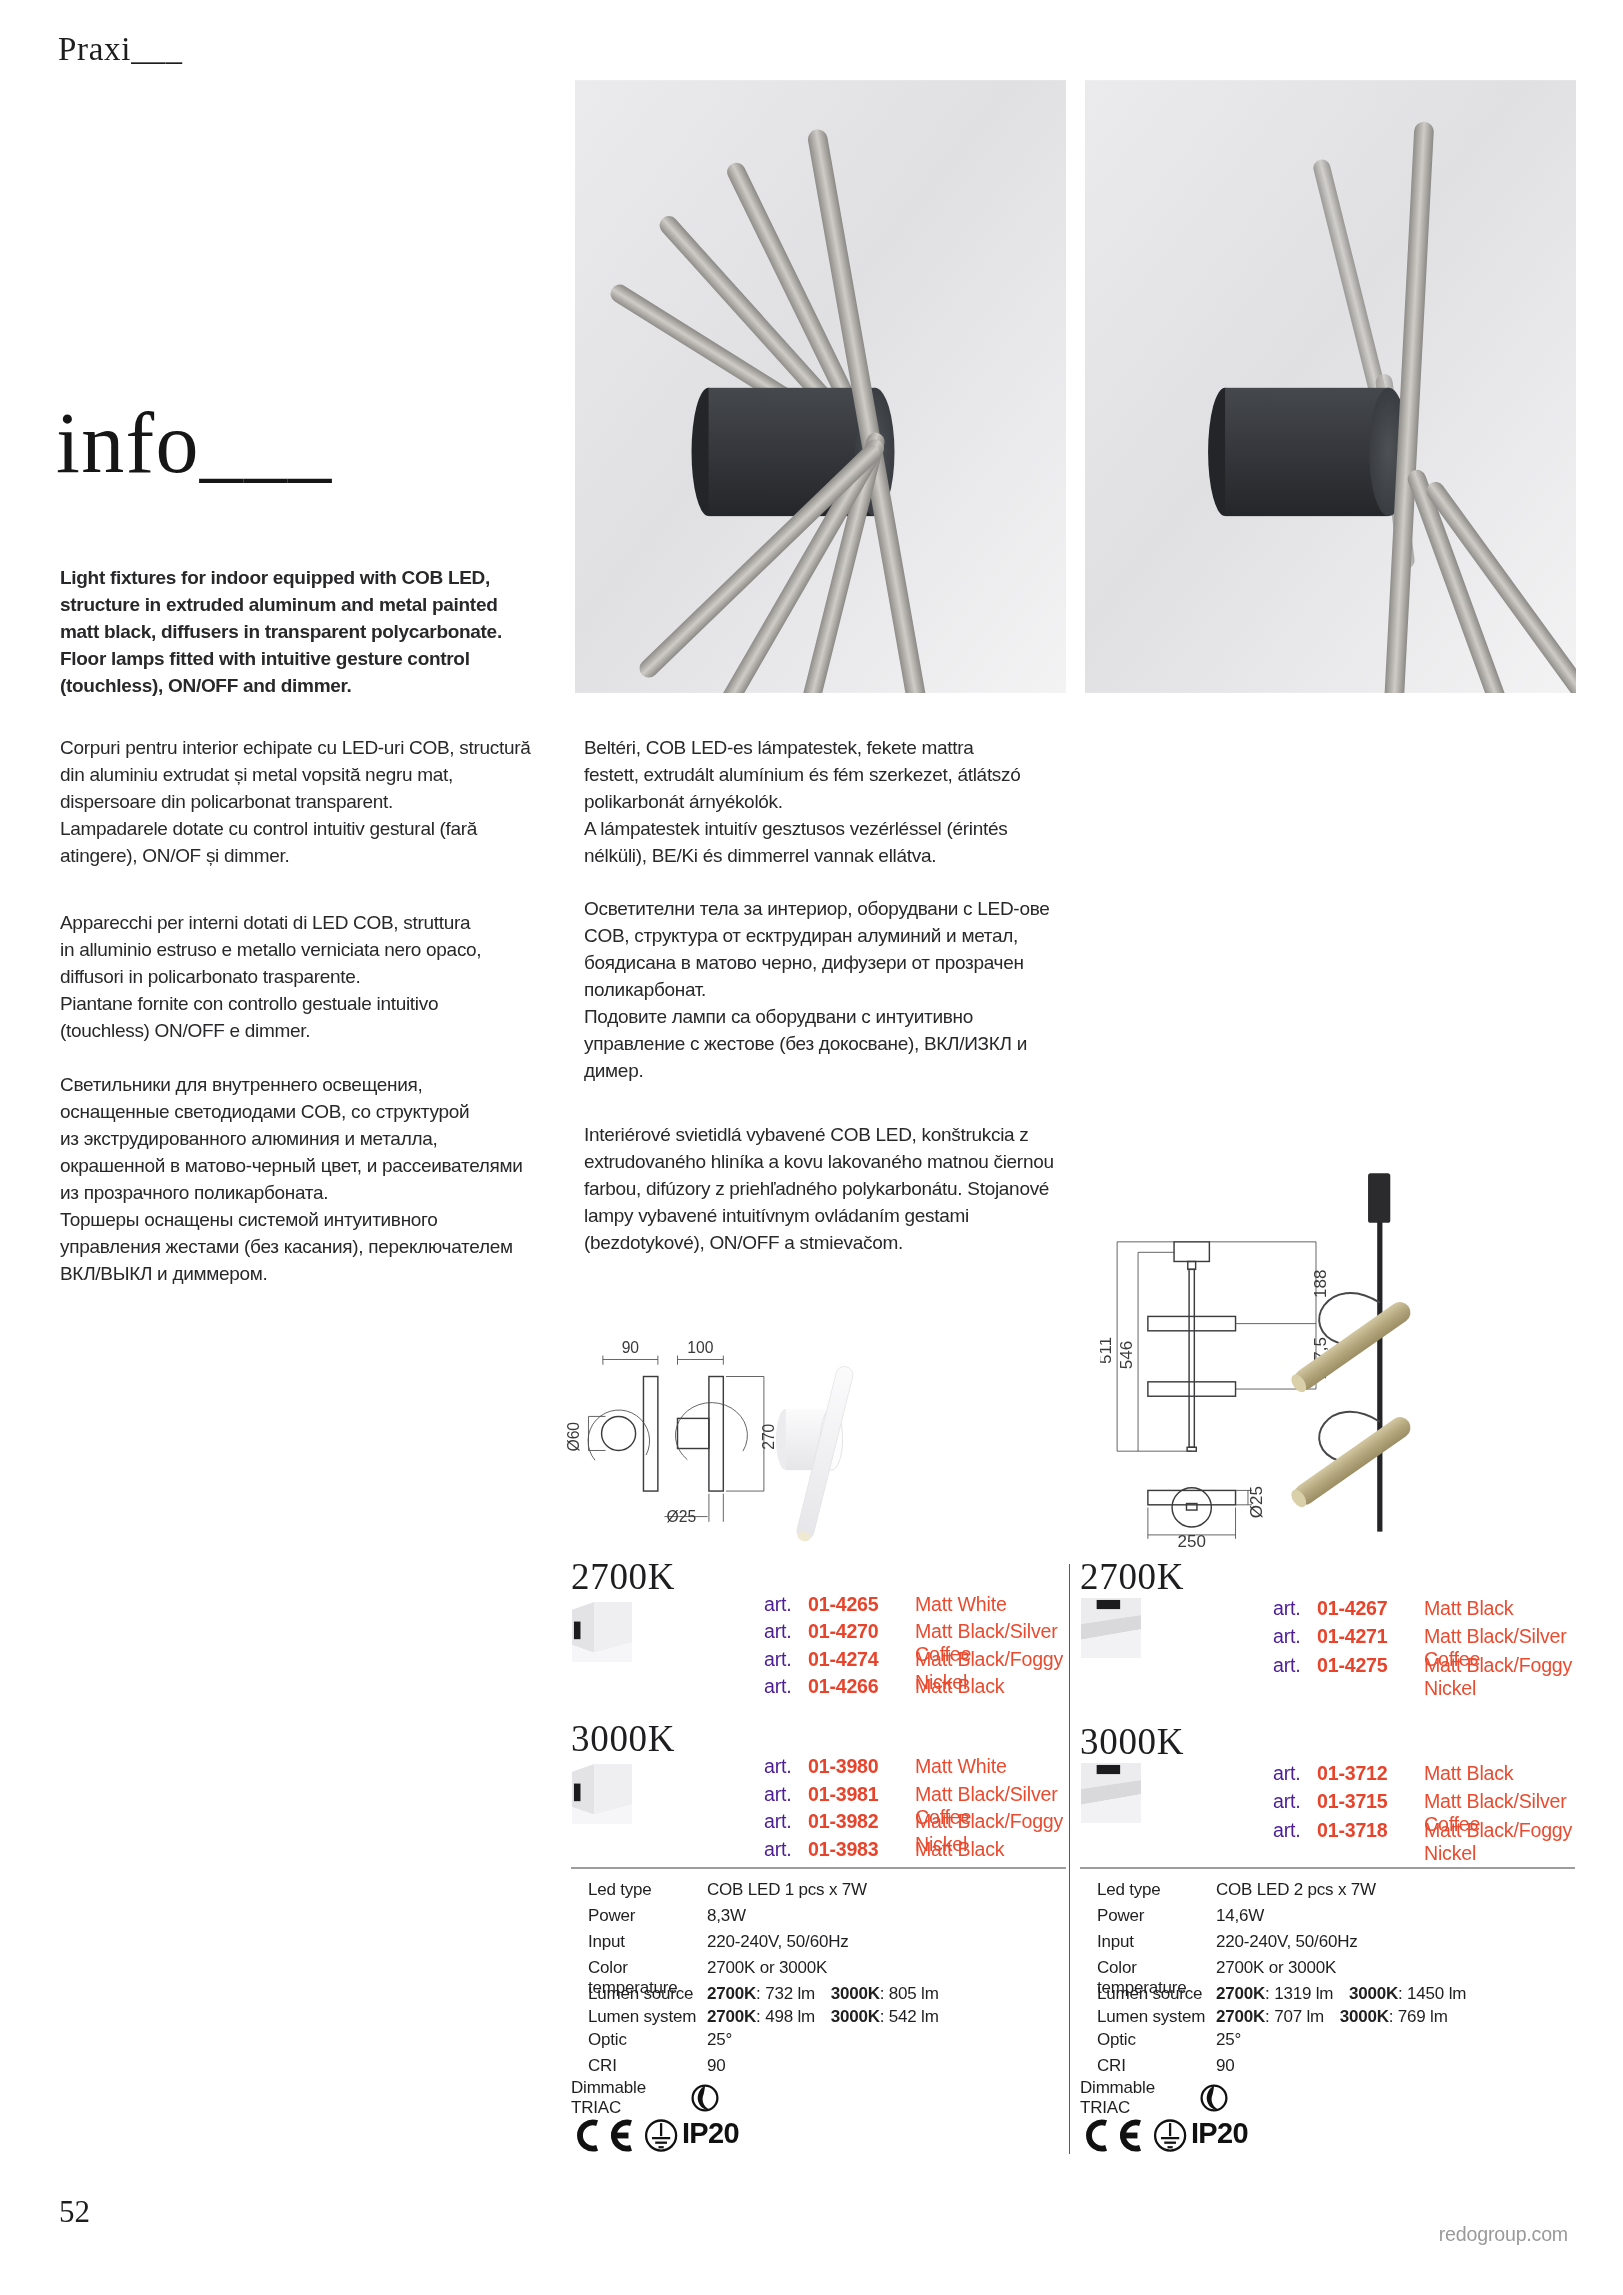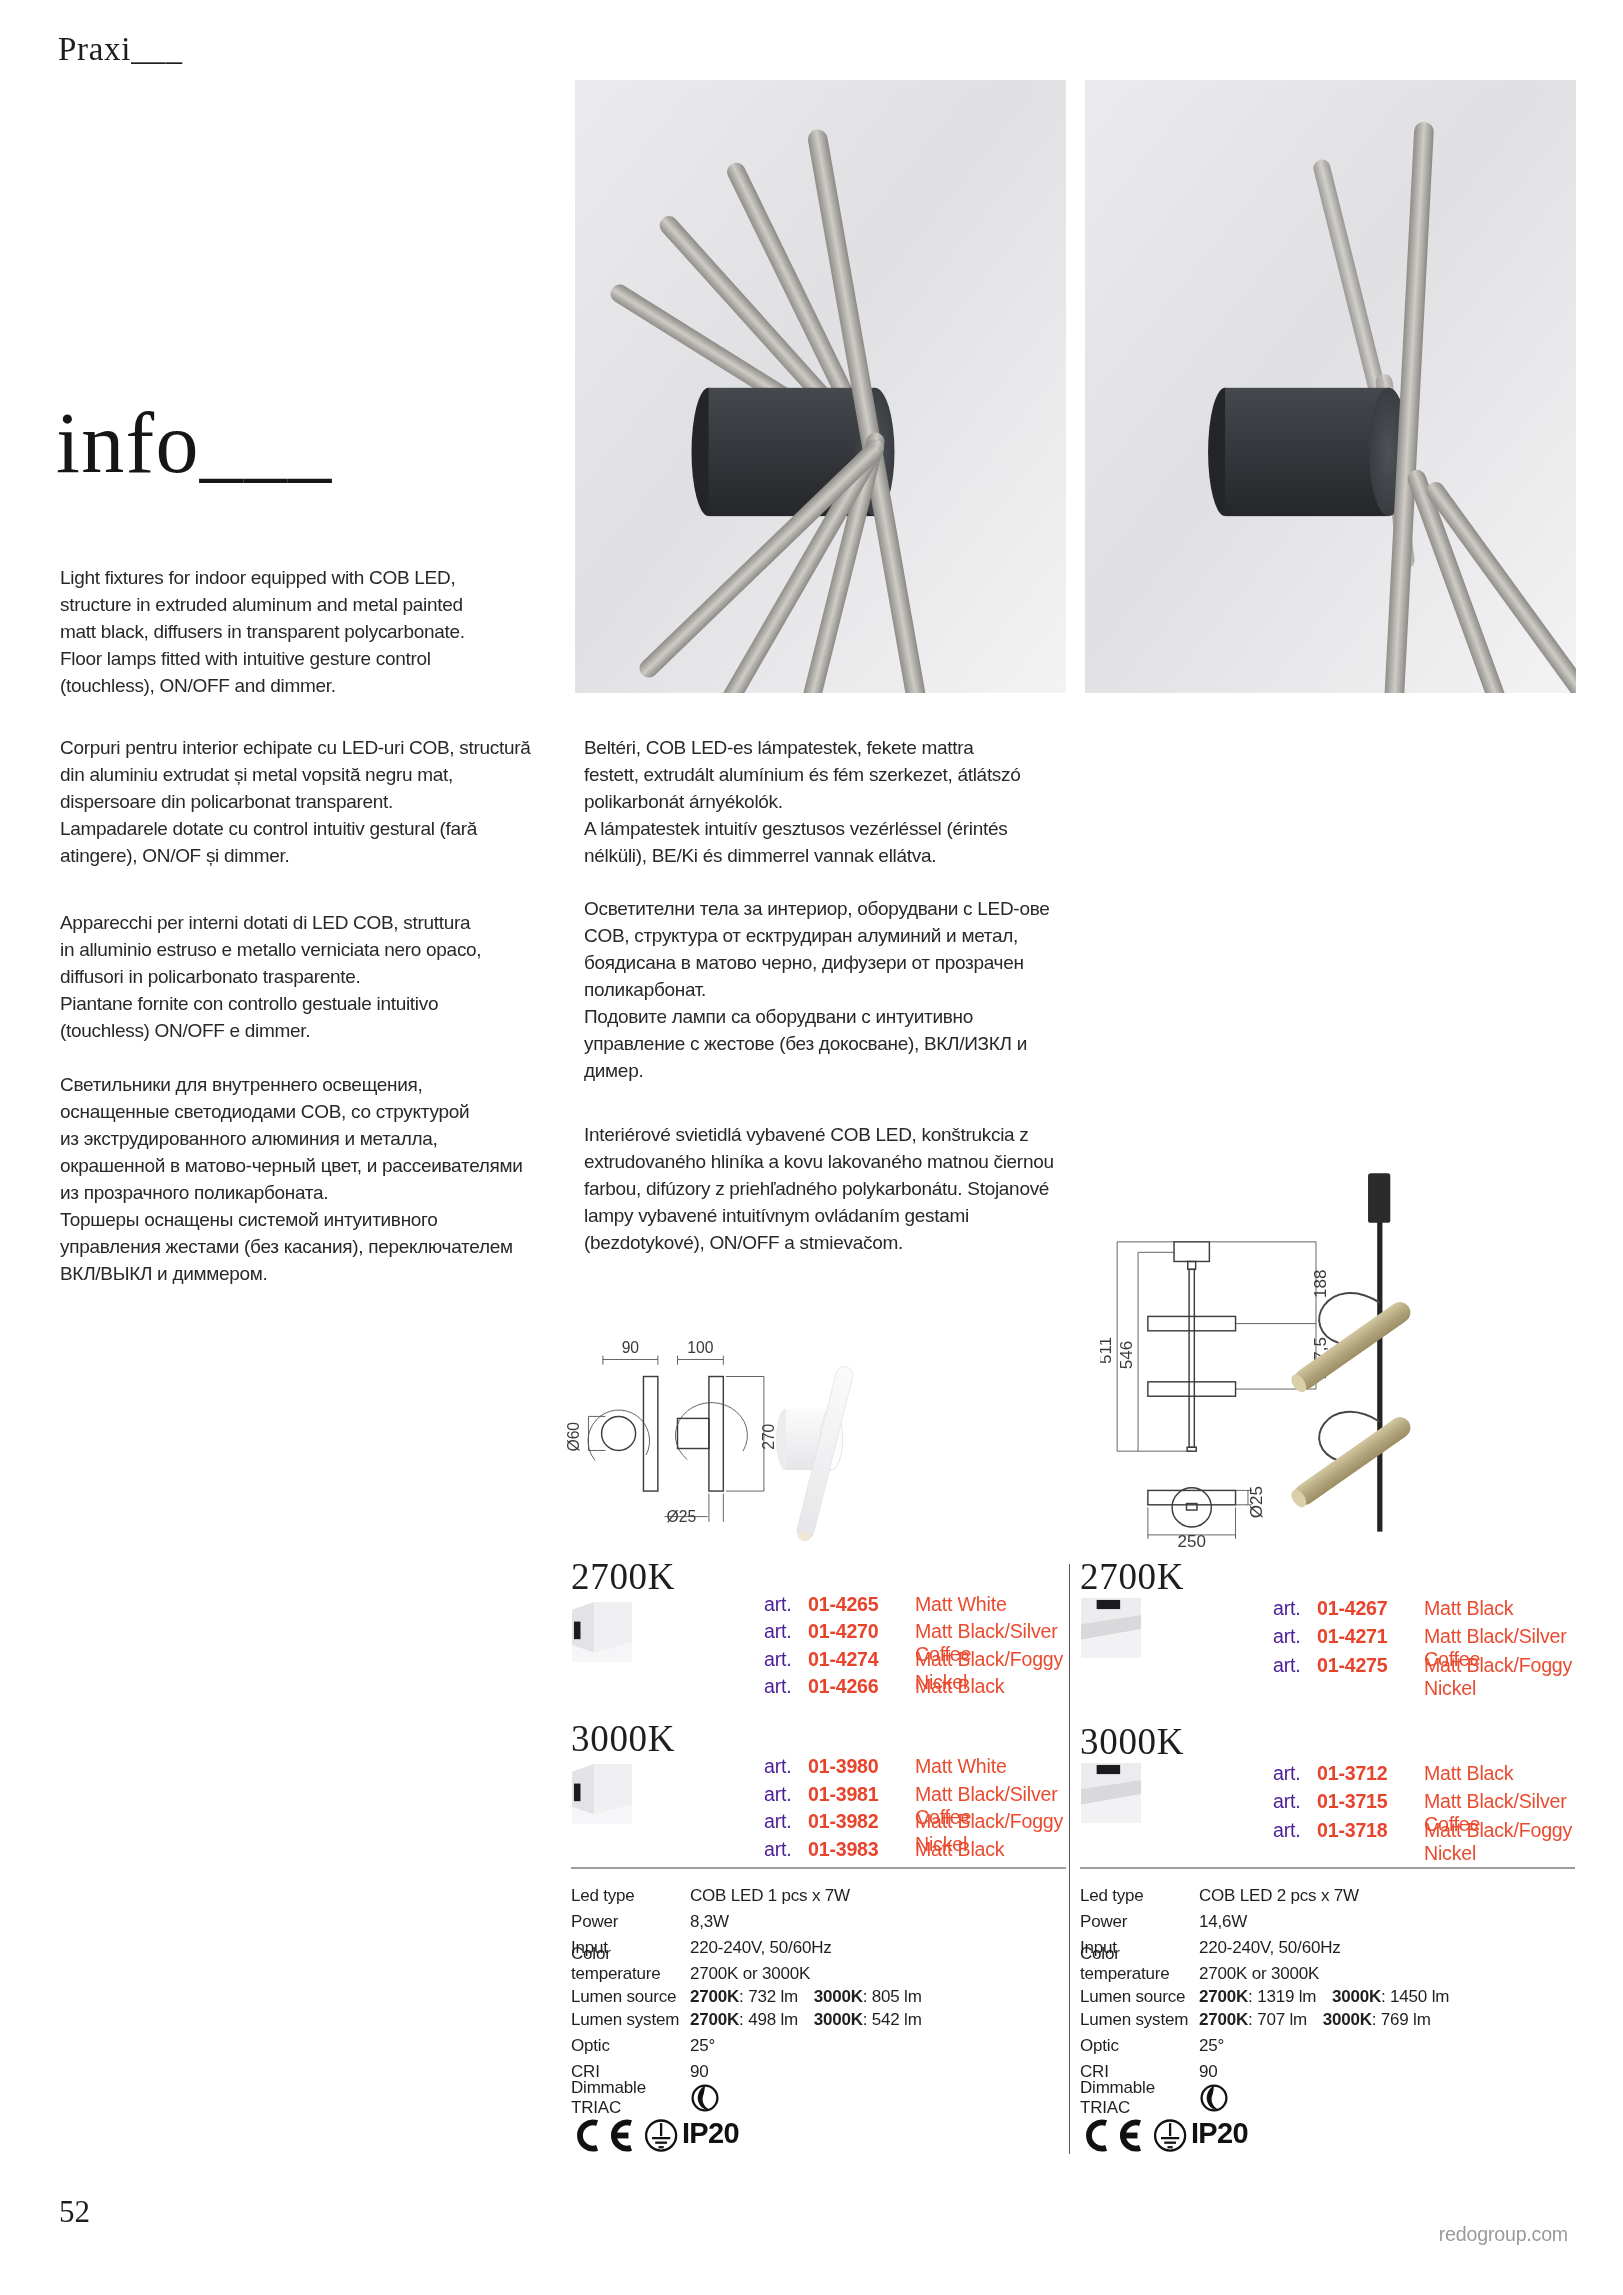--- a/index.html
+++ b/index.html
@@ -5,32 +5,32 @@
   html,body{margin:0;padding:0;}
   body{
     width:1623px;height:2295px;position:relative;background:#ffffff;
     font-family:"Liberation Sans", sans-serif;color:#2a2a2c;overflow:hidden;
   }
   .serif{font-family:"Liberation Serif", serif;}
   .abs{position:absolute;}
   .brand{left:58px;top:31px;font-size:33px;color:#1d1d1f;letter-spacing:0.7px;}
   .info-title{left:56px;top:393px;font-size:86px;color:#161616;letter-spacing:1.3px;}
   .para{width:504px;font-size:19px;line-height:27px;letter-spacing:-0.3px;white-space:pre-line;color:#28282a;}
-  .para.bold{font-weight:normal;}
+  .para.bold{font-weight:bold;}
   .photo{width:491px;height:613px;}
   
   .temp-heading{font-size:37px;color:#1e1e20;letter-spacing:0.7px;}
   .art-row{position:absolute;left:0;width:497px;height:27.5px;font-size:19.6px;letter-spacing:-0.2px;}
   .art-label{position:absolute;left:193px;color:#4c1d95;}
   .art-code{position:absolute;left:237px;color:#e8432b;font-weight:bold;}
   .art-finish{position:absolute;left:344px;color:#ea4b2f;}
   .mount-icon{position:absolute;left:1.3px;width:60px;height:60px;}
   
   .spec{width:495px;border-top:2px solid #9d9d9f;padding-top:10.5px;font-size:17px;letter-spacing:-0.2px;color:#1f1f21;}
-  .spec-row{height:26px;display:flex;align-items:flex-end;}
+  .spec-row{height:26px;display:flex;align-items:flex-start;margin-left:17px;}
   .spec-row.lumen{height:23px;}
   .spec-label{display:inline-block;width:119px;flex:0 0 119px;}
   .spec-value{white-space:nowrap;}
   .spec-value b{font-weight:bold;}
   .pair2{margin-left:15.7px;}
   .dim-row{height:33px;display:flex;align-items:center;}
   .certs{margin-top:2.6px;height:37px;display:flex;align-items:flex-start;}
   .divider{left:1069px;top:1564px;width:1.3px;height:590px;background:#59595b;}
   .pagenum{left:59px;top:2194px;font-size:31px;color:#1d1d1f;text-align:right;}
   .website{right:55px;top:2223px;font-size:19.6px;color:#9a9a9a;letter-spacing:-0.2px;}

